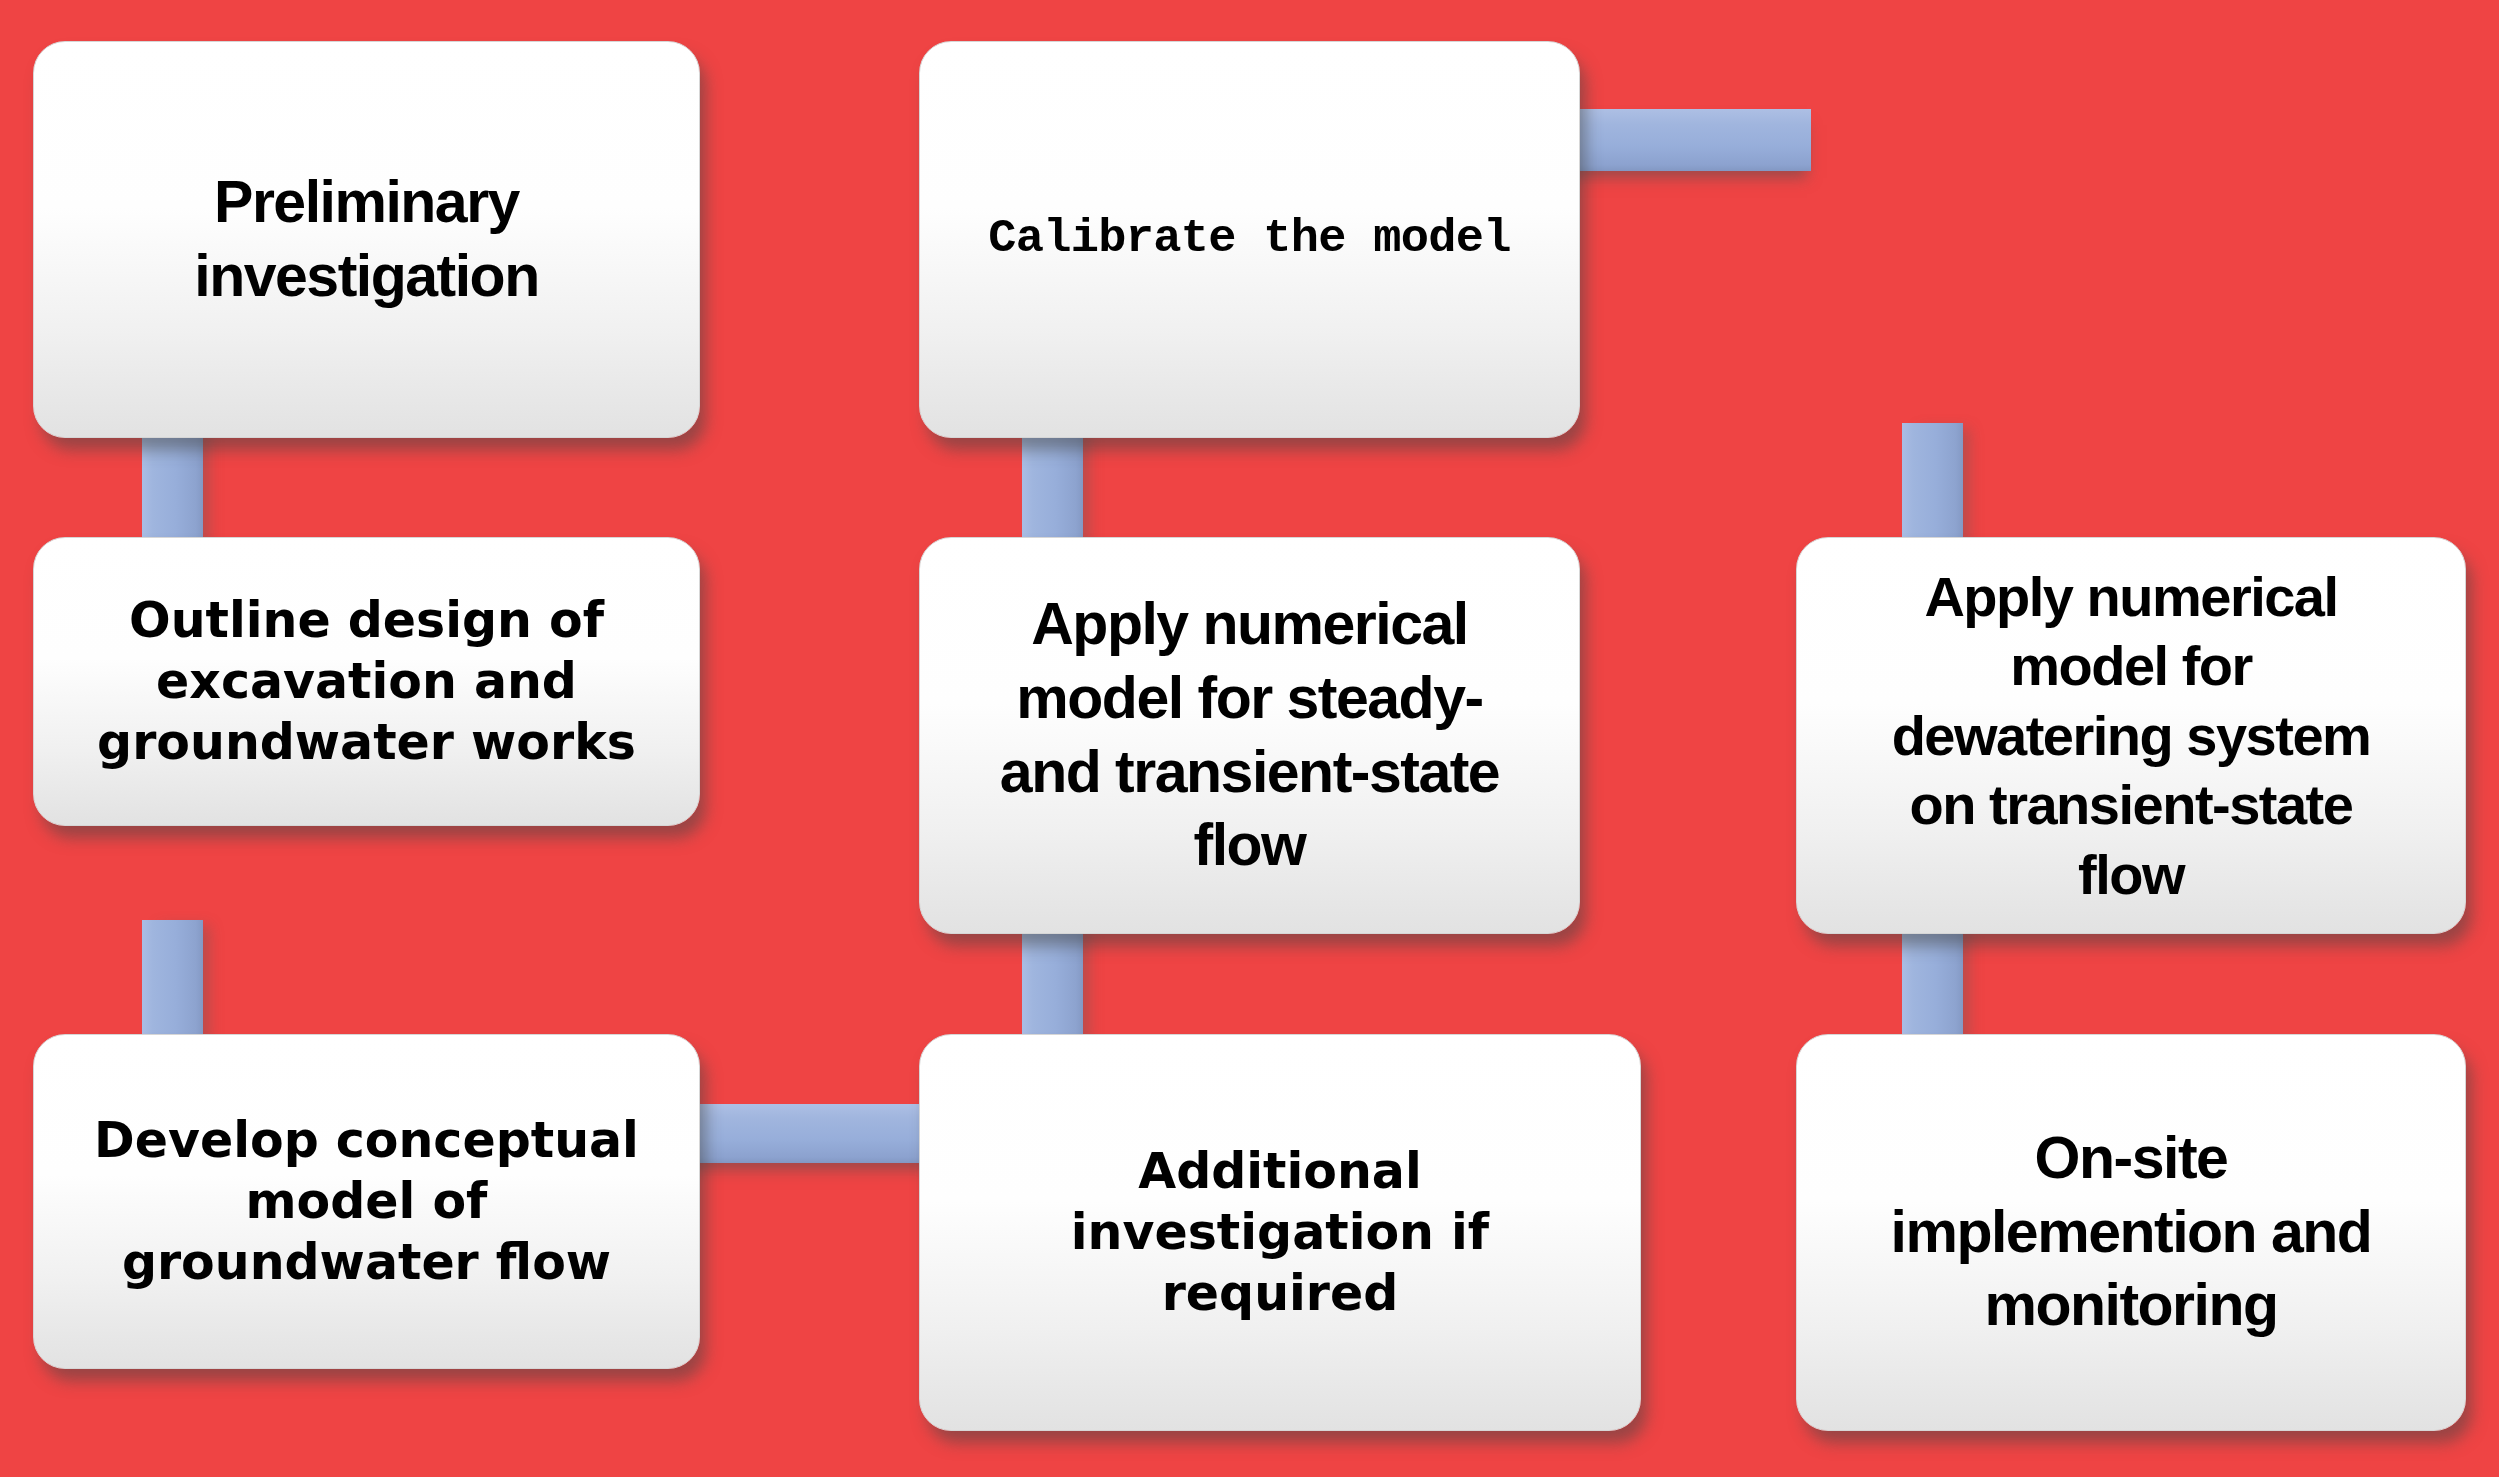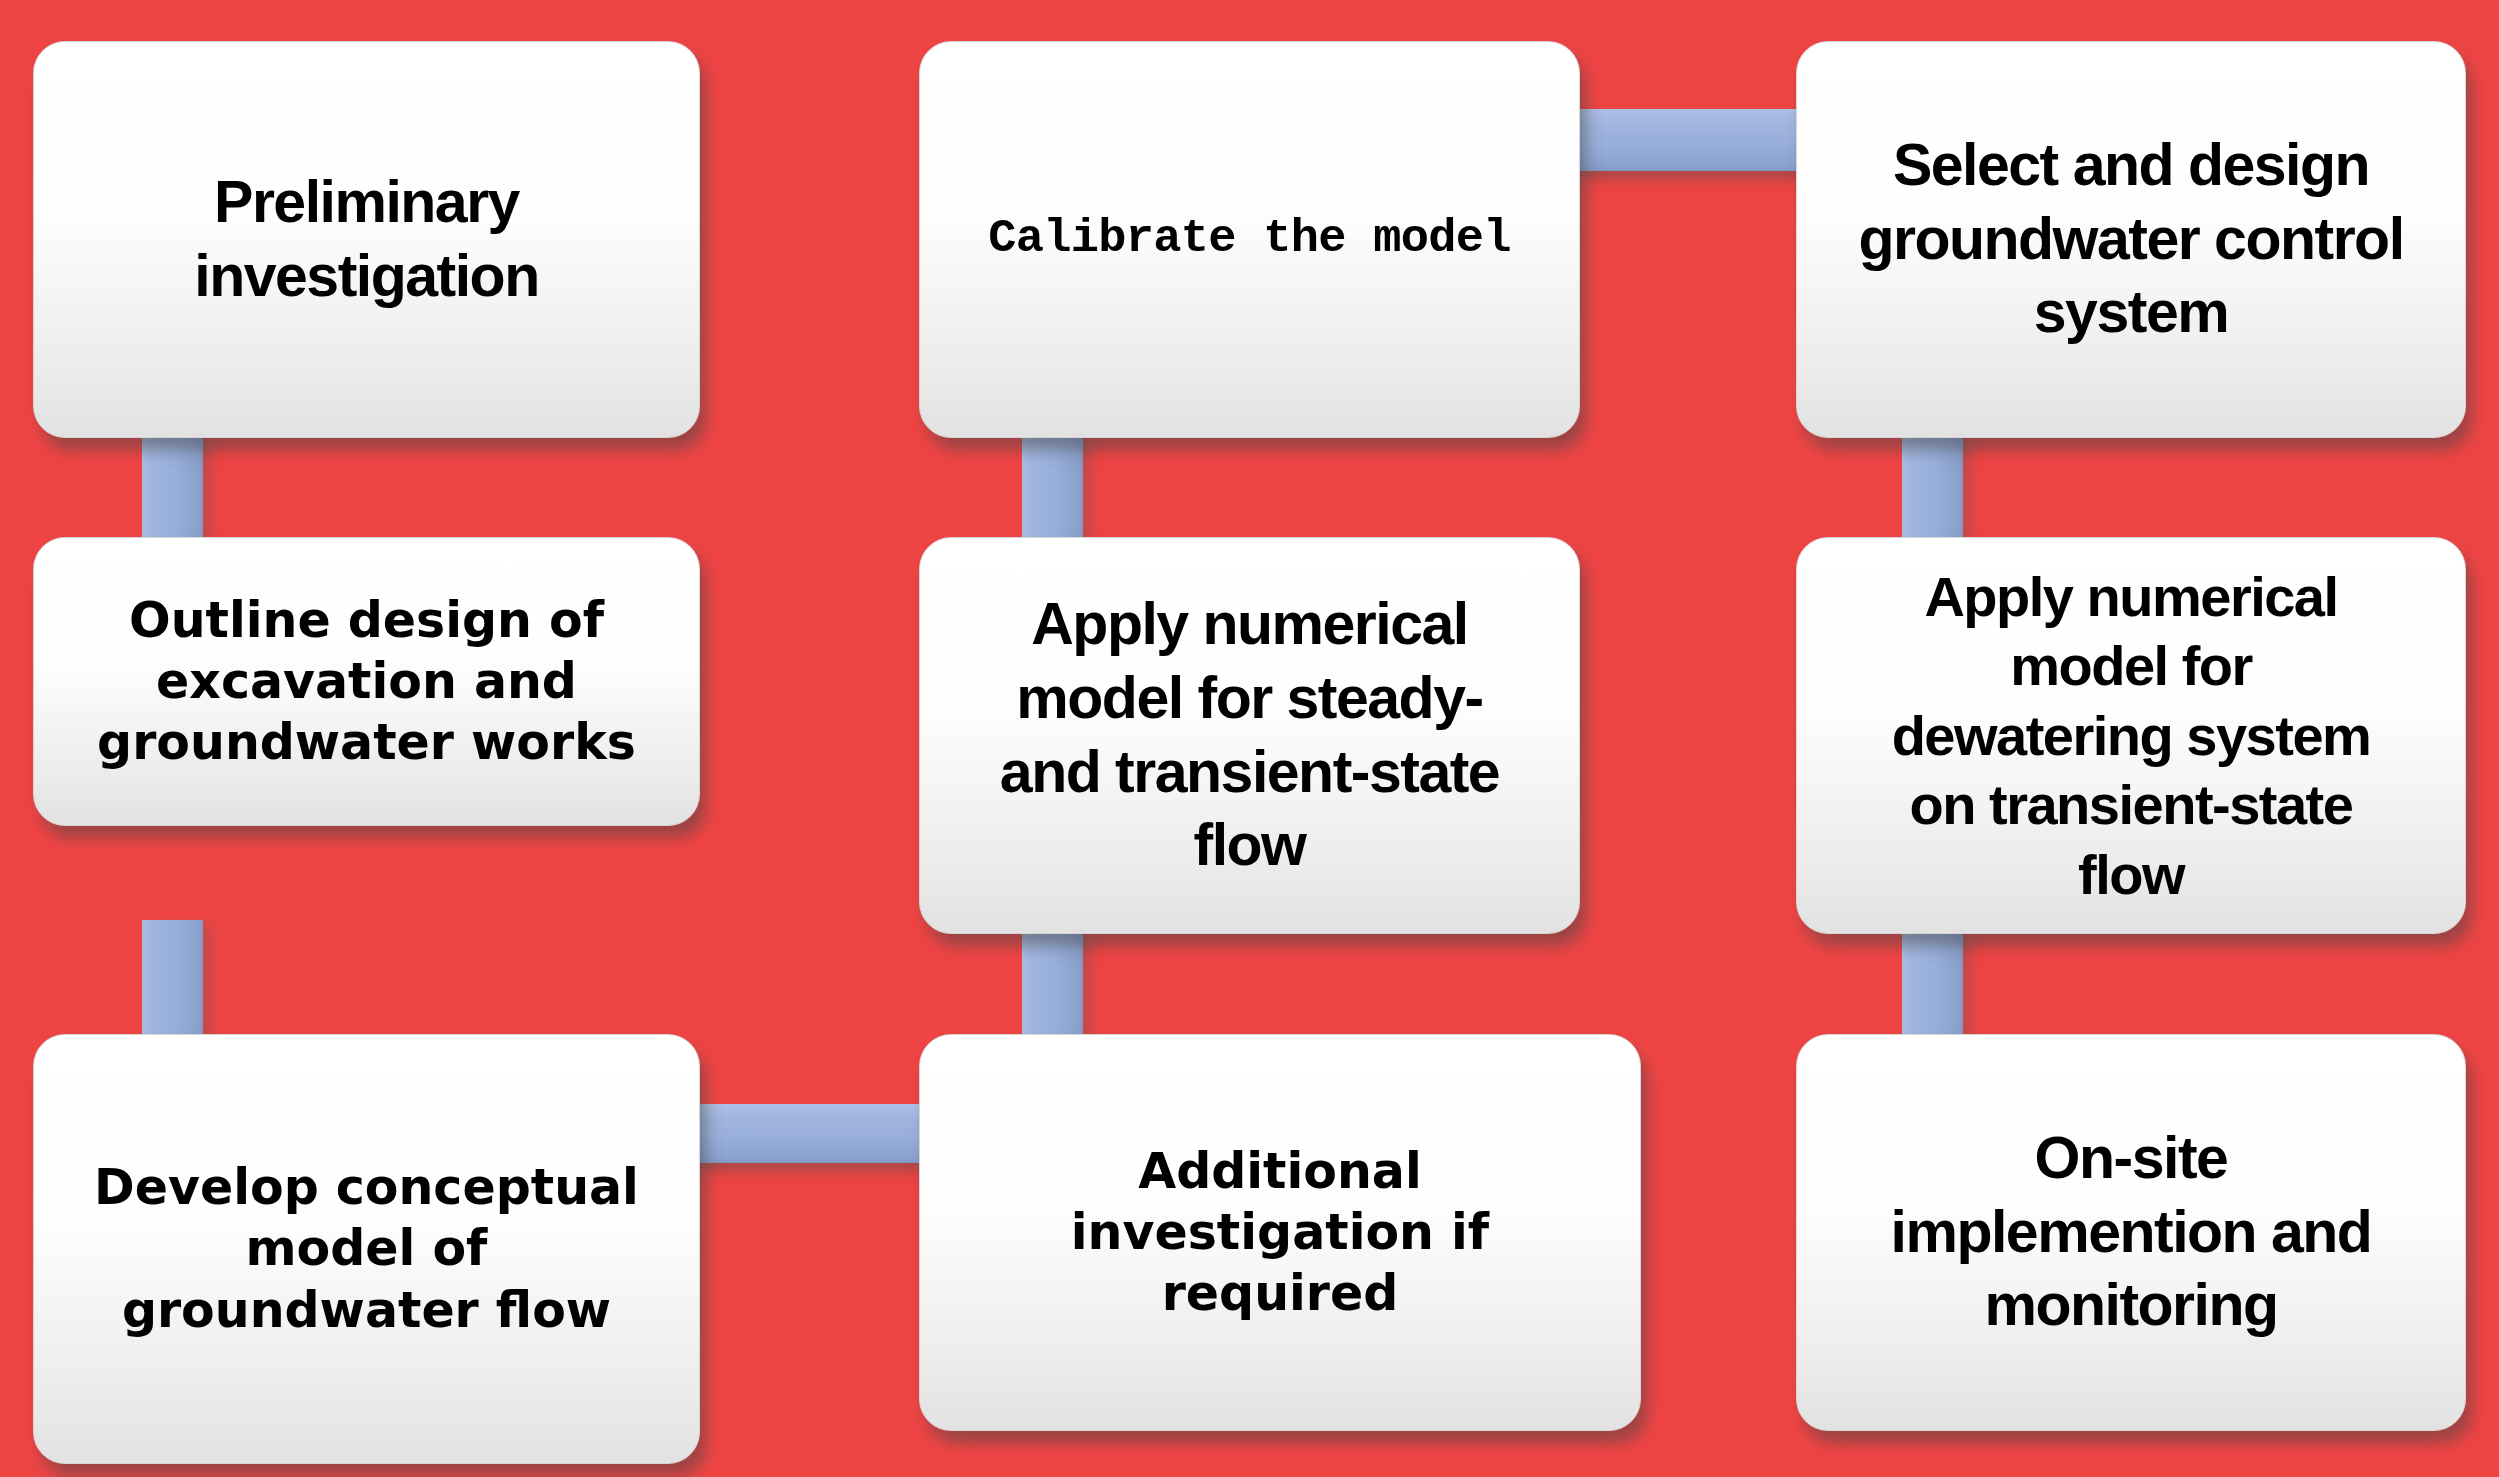--- a/index.html
+++ b/index.html
@@ -56,21 +56,21 @@
     line-height:1.25;
     letter-spacing:-1.5px;
   }
   .wide{
     font-family:"DejaVu Sans",sans-serif;
     font-size:49px;
     line-height:1.25;
   }
   #b1{left:33px;  top:41px;  width:667px;height:397px;}
   #b2{left:33px;  top:537px; width:667px;height:289px;}
-  #b3{left:33px;  top:1034px;width:667px;height:430px;}
+  #b3{left:33px;  top:1034px;width:667px;height:335px;}
   #b4{left:919px;top:41px;  width:661px;height:397px;font-size:47px;letter-spacing:-0.7px;font-family:Liberation Mono, monospace;}
   #b5{left:919px;top:537px; width:661px;height:397px;}
   #b6{left:919px;top:1034px;width:722px;height:397px;text-align:center;}
   #b7{left:1796px;top:41px;  width:670px;height:397px;}
   #b8{left:1796px;top:537px; width:670px;height:397px;font-size:56px;line-height:1.24;}
   #b9{left:1796px;top:1034px;width:670px;height:397px;}
 </style>
 </head>
 <body>
 
@@ -94,23 +94,20 @@
 model of
 groundwater flow</div>
   <div class="box narrow" id="b4">Calibrate the model</div>
   <div class="box narrow" id="b5">Apply numerical
 model for steady-
 and transient-state
 flow</div>
   <div class="box wide" id="b6">Additional
 investigation if
 required</div>
-  <div class="box narrow" id="b7">Select and design
-groundwater control
-system</div>
   <div class="box narrow" id="b8">Apply numerical
 model for
 dewatering system
 on transient-state
 flow</div>
   <div class="box narrow" id="b9">On-site
 implemention and
 monitoring</div>
 
 </div>

